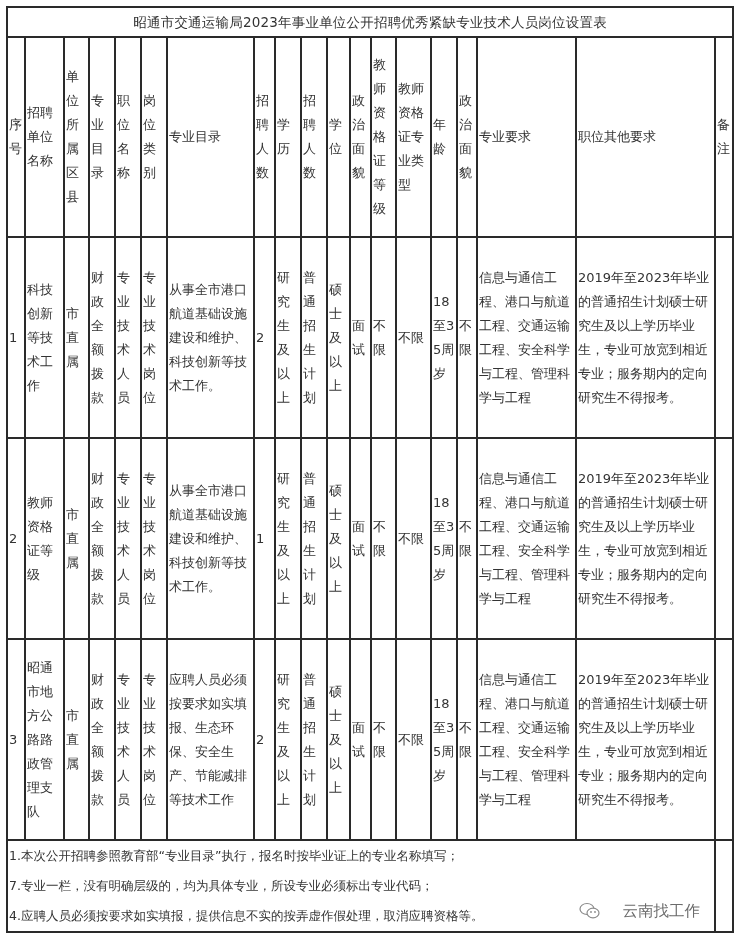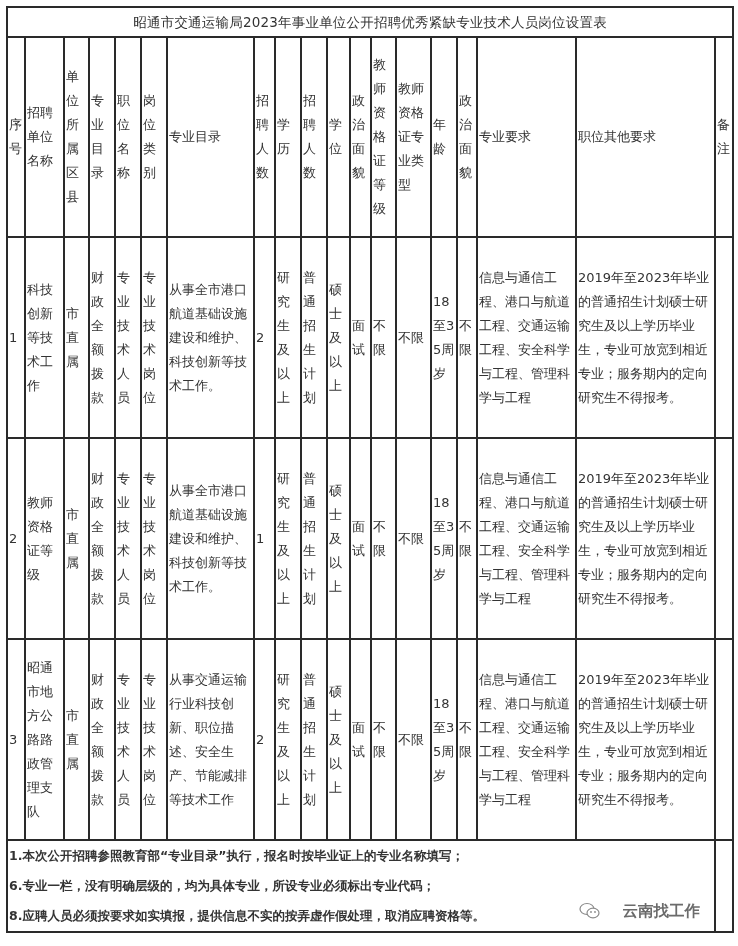--- a/index.html
+++ b/index.html
@@ -5,21 +5,21 @@
   html, body { margin:0; padding:0; background:#ffffff; }
   body { width:738px; height:946px; position:relative; overflow:hidden;
          font-family:"DejaVu Sans","Liberation Sans",sans-serif; color:#333333; }
   table.grid { position:absolute; left:6px; top:6px; border-collapse:collapse;
                table-layout:fixed; width:728px; }
   table.grid td { border:2px solid #2a2a2a; padding:0 1px; font-size:13px; line-height:24px;
                   vertical-align:middle; text-align:left; overflow:hidden; word-break:break-all; }
   .title-cell { height:28px; text-align:center !important; font-size:13.5px !important; letter-spacing:0.2px; }
   .hdr td { height:198px; }
   .data td { height:199px; }
-  .notes-cell { height:88px; line-height:30px !important; font-size:12.5px !important; position:relative;font-weight:bold; }
+  .notes-cell { height:88px; line-height:30px !important; font-size:12.5px !important; position:relative; }
   .watermark { position:absolute; right:14px; bottom:5px; color:#6b6b6b; font-size:15.5px;
                display:flex; align-items:center; gap:22px; }
   .wm-icon { width:22px; height:18px; }
 </style>
 </head>
 <body>
 
 <table class="grid">
   <colgroup>
     <col style="width:18px">
@@ -112,40 +112,40 @@
     <td></td>
   </tr>
 
   <tr class="data">
     <td>3</td>
     <td>昭通市地方公路路政管理支队</td>
     <td>市直属</td>
     <td>财政全额拨款</td>
     <td>专业技术人员</td>
     <td>专业技术岗位</td>
-    <td>从事交通运输行业科技创新、职位描述、安全生产、节能减排等技术工作</td>
+    <td>应聘人员必须按要求如实填报、生态环保、安全生产、节能减排等技术工作</td>
     <td>2</td>
     <td>研究生及以上</td>
     <td>普通招生计划</td>
     <td>硕士及以上</td>
     <td>面试</td>
     <td>不限</td>
     <td>不限</td>
     <td>18至35周岁</td>
     <td>不限</td>
     <td>信息与通信工程、港口与航道工程、交通运输工程、安全科学与工程、管理科学与工程</td>
     <td>2019年至2023年毕业的普通招生计划硕士研究生及以上学历毕业生，专业可放宽到相近专业；服务期内的定向研究生不得报考。</td>
     <td></td>
   </tr>
 
   <tr>
     <td colspan="18" class="notes-cell">
       <div>1.本次公开招聘参照教育部“专业目录”执行，报名时按毕业证上的专业名称填写；</div>
-      <div>6.专业一栏，没有明确层级的，均为具体专业，所设专业必须标出专业代码；</div>
-      <div>8.应聘人员必须按要求如实填报，提供信息不实的按弄虚作假处理，取消应聘资格等。</div>
+      <div>7.专业一栏，没有明确层级的，均为具体专业，所设专业必须标出专业代码；</div>
+      <div>4.应聘人员必须按要求如实填报，提供信息不实的按弄虚作假处理，取消应聘资格等。</div>
       <div class="watermark">
         <svg class="wm-icon" viewBox="0 0 22 18">
           <ellipse cx="8" cy="7" rx="7" ry="5.5" fill="none" stroke="#8a8a8a" stroke-width="1.2"></ellipse>
           <ellipse cx="14" cy="11" rx="6" ry="4.8" fill="#fff" stroke="#8a8a8a" stroke-width="1.2"></ellipse>
           <circle cx="12" cy="10" r="0.9" fill="#8a8a8a"></circle>
           <circle cx="16" cy="10" r="0.9" fill="#8a8a8a"></circle>
         </svg>
         <span>云南找工作</span>
       </div>
     </td>

